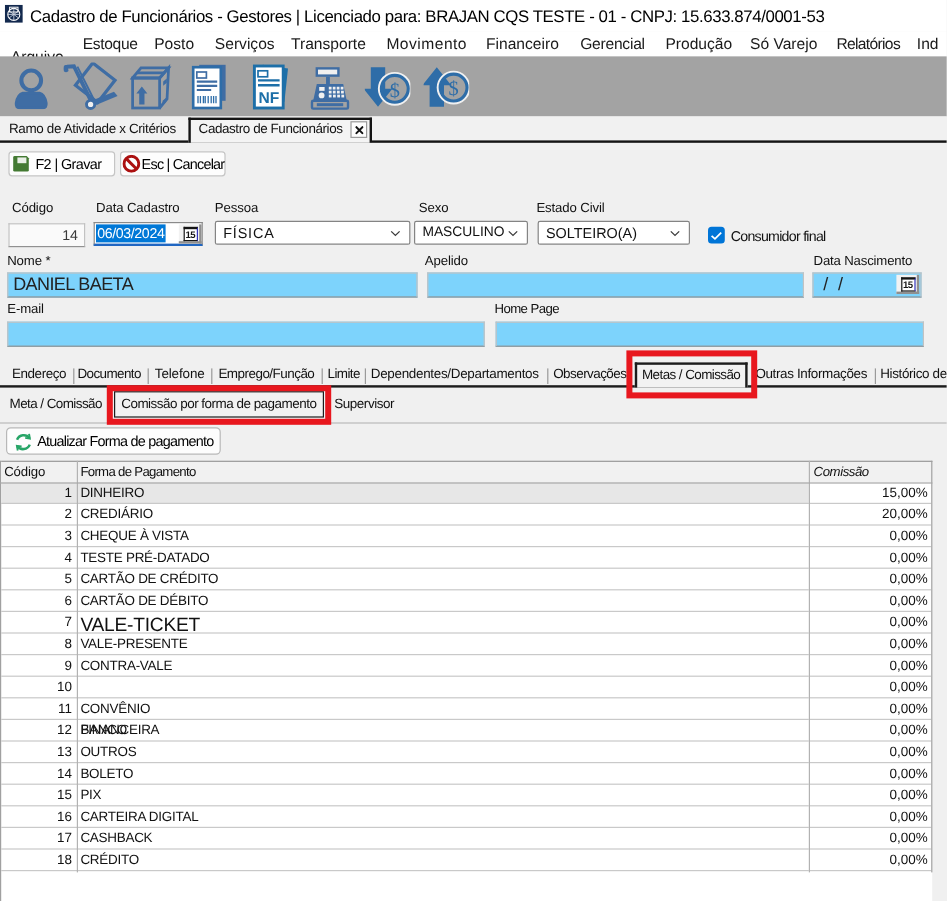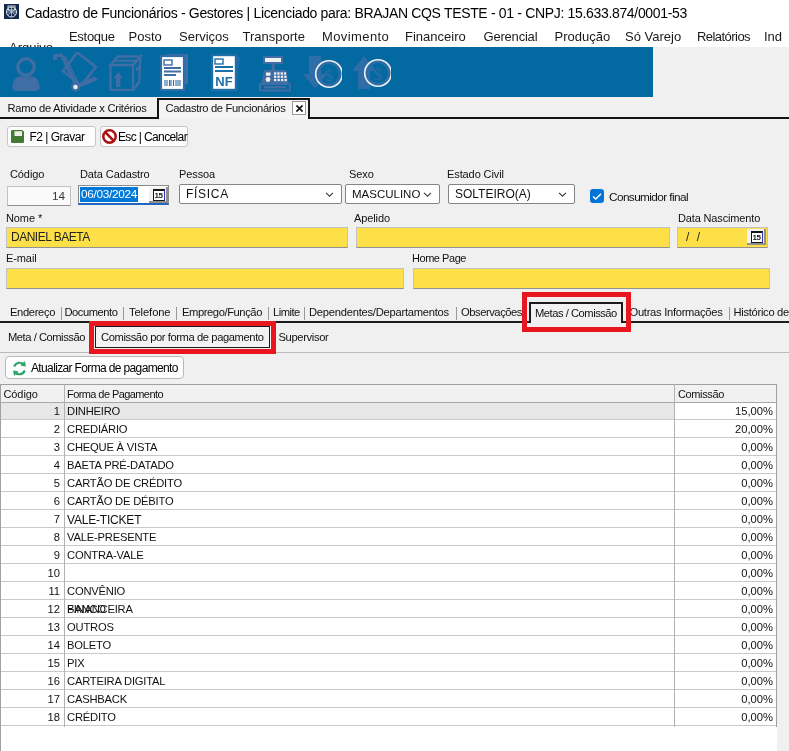--- a/index.html
+++ b/index.html
@@ -1,19 +1,19 @@
 <!DOCTYPE html>
 <html><head><meta charset="utf-8">
 <style>
   * { margin:0; padding:0; box-sizing:border-box; }
   html,body { width:789px; height:751px; overflow:hidden; }
   body { font-family:"Liberation Sans", sans-serif; background:#f0f0f0; position:relative; }
   .abs { position:absolute; }
   .lbl { position:absolute; font-size:11px; letter-spacing:-0.1px; color:#111; white-space:nowrap; }
-  .inp { position:absolute; background:#fde047; border:1px solid #c2c2c2; border-bottom-color:#919191; font-size:12px; color:#222; white-space:nowrap; }
+  .inp { position:absolute; background:#7dd3fc; border:1px solid #c2c2c2; border-bottom-color:#919191; font-size:15px; color:#222; white-space:nowrap; }
   .combo { position:absolute; background:#fff; border:1px solid #848484; border-radius:2px; font-size:12px; color:#111; white-space:nowrap; }
   .combo .chev { position:absolute; right:7px; top:50%; margin-top:-4px; width:9px; height:9px; }
   .t1 { position:absolute; font-size:11.2px; color:#111; white-space:nowrap; }
   .sep { position:absolute; width:1px; height:13px; background:#9a9a9a; top:1px; }
 </style></head>
 <body>
 
 <div class="abs" style="left:0;top:0;width:789px;height:26px;background:#ffffff;"></div>
 <svg class="abs" style="left:4px;top:4px" width="15" height="15" viewBox="0 0 15 15">
   <rect x="0" y="0" width="15" height="15" fill="#13294e"></rect>
@@ -31,21 +31,21 @@
   <span class="abs" style="left:242.5px;top:3px;">Transporte</span>
   <span class="abs" style="left:322px;top:3px;letter-spacing:0.4px;">Movimento</span>
   <span class="abs" style="left:405px;top:3px;">Financeiro</span>
   <span class="abs" style="left:483.5px;top:3px;letter-spacing:-0.2px;">Gerencial</span>
   <span class="abs" style="left:554.5px;top:3px;">Produção</span>
   <span class="abs" style="left:625px;top:3px;">Só Varejo</span>
   <span class="abs" style="left:697px;top:3px;letter-spacing:-0.55px;">Relatórios</span>
   <span class="abs" style="left:764px;top:3px;">Ind</span>
 </div>
 
-<div class="abs" style="left:0;top:47px;width:653px;height:50px;background:#0369a1;">
+<div class="abs" style="left:0;top:47px;width:789px;height:50px;background:#a3a3a3;">
 <svg class="abs" style="left:10px;top:9px" width="32" height="35" viewBox="0 0 32 35">
  <circle cx="16" cy="11" r="8.2" fill="none" stroke="#3f6da4" stroke-width="3.4"></circle>
  <path d="M6 34 Q3 34 3.3 30 Q4.6 22.5 9 21.5 L23 21.5 Q27.4 22.5 28.7 30 Q29 34 26 34 Z" fill="#3f6da4" stroke="#3f6da4" stroke-width="2"></path>
 </svg>
 <svg class="abs" style="left:53px;top:5px" width="47" height="40" viewBox="0 0 47 40">
  <path d="M2.5 6.5 Q1 6.7 1.2 5 Q1.4 3.6 2.8 3.6 L8.6 3.2 L22.5 31.5" fill="none" stroke="#3f6da4" stroke-width="3.2" stroke-linecap="round"></path>
  <path d="M11.5 3.5 L25 30.5" fill="none" stroke="#3f6da4" stroke-width="1.6"></path>
  <rect x="14.5" y="5" width="23.5" height="23.5" transform="rotate(38 26 17)" fill="none" stroke="#3f6da4" stroke-width="2.7"></rect>
  <path d="M18 34 L42 24.5 L45 28 L21 38 Z" fill="#3f6da4"></path>
  <circle cx="22.5" cy="35" r="3.4" fill="#f0f0f0" stroke="#3f6da4" stroke-width="2.4"></circle>
@@ -234,55 +234,55 @@
 
 <div class="abs" style="left:0;top:384px;width:777px;height:367px;background:#fff;border-left:1px solid #a0a0a0;border-top:1px solid #a0a0a0;"></div>
 <div class="abs" style="left:777px;top:384px;width:12px;height:367px;background:#f0f0f0;"></div>
 <div class="abs" style="left:1px;top:384px;width:776px;height:18px;background:#f1f1f1;border-top:1px solid #a0a0a0;"></div>
 <div class="abs" style="left:0;top:402px;width:777px;height:1px;background:#a8a8a8;z-index:6;"></div>
 <div class="abs" style="left:776px;top:384px;width:1px;height:343px;background:#a0a0a0;z-index:5;"></div>
 <div class="abs" style="left:64px;top:384px;width:1px;height:343px;background:#b2b2b2;z-index:5;"></div>
 <div class="abs" style="left:674px;top:384px;width:1px;height:343px;background:#b2b2b2;z-index:5;"></div>
 <div class="abs" style="left:3.5px;top:388px;font-size:11px;letter-spacing:-0.1px;color:#111;">Código</div>
 <div class="abs" style="left:67px;top:388px;font-size:11px;letter-spacing:-0.58px;color:#111;">Forma de Pagamento</div>
-<div class="abs" style="left:678px;top:388px;font-size:11px;letter-spacing:-0.37px;color:#111;">Comissão</div>
+<div class="abs" style="left:678px;top:388px;font-size:11px;letter-spacing:-0.37px;color:#111;font-style:italic;">Comissão</div>
 <div class="abs" style="left:1px;top:402px;width:673px;height:18px;background:#e7e7e7;border-bottom:1px solid #c9c9c9;"></div>
 <div class="abs" style="left:675px;top:402px;width:101px;height:18px;border-bottom:1px solid #c9c9c9;"></div>
 <div class="abs" style="left:1px;top:405px;width:59px;font-size:11.2px;color:#111;text-align:right;">1</div>
 <div class="abs" style="left:67px;top:405px;font-size:11.2px;letter-spacing:-0.2px;color:#111;white-space:nowrap;">DINHEIRO</div>
 <div class="abs" style="left:675px;top:405px;width:98px;font-size:11.2px;color:#111;text-align:right;">15,00%</div>
 <div class="abs" style="left:1px;top:420px;width:673px;height:18px;border-bottom:1px solid #c9c9c9;"></div>
 <div class="abs" style="left:675px;top:420px;width:101px;height:18px;border-bottom:1px solid #c9c9c9;"></div>
 <div class="abs" style="left:1px;top:423px;width:59px;font-size:11.2px;color:#111;text-align:right;">2</div>
 <div class="abs" style="left:67px;top:423px;font-size:11.2px;letter-spacing:-0.2px;color:#111;white-space:nowrap;">CREDIÁRIO</div>
 <div class="abs" style="left:675px;top:423px;width:98px;font-size:11.2px;color:#111;text-align:right;">20,00%</div>
 <div class="abs" style="left:1px;top:438px;width:673px;height:18px;border-bottom:1px solid #c9c9c9;"></div>
 <div class="abs" style="left:675px;top:438px;width:101px;height:18px;border-bottom:1px solid #c9c9c9;"></div>
 <div class="abs" style="left:1px;top:441px;width:59px;font-size:11.2px;color:#111;text-align:right;">3</div>
 <div class="abs" style="left:67px;top:441px;font-size:11.2px;letter-spacing:-0.2px;color:#111;white-space:nowrap;">CHEQUE À VISTA</div>
 <div class="abs" style="left:675px;top:441px;width:98px;font-size:11.2px;color:#111;text-align:right;">0,00%</div>
 <div class="abs" style="left:1px;top:456px;width:673px;height:18px;border-bottom:1px solid #c9c9c9;"></div>
 <div class="abs" style="left:675px;top:456px;width:101px;height:18px;border-bottom:1px solid #c9c9c9;"></div>
 <div class="abs" style="left:1px;top:459px;width:59px;font-size:11.2px;color:#111;text-align:right;">4</div>
-<div class="abs" style="left:67px;top:459px;font-size:11.2px;letter-spacing:-0.2px;color:#111;white-space:nowrap;">BAETA PRÉ-DATADO</div>
+<div class="abs" style="left:67px;top:459px;font-size:11.2px;letter-spacing:-0.2px;color:#111;white-space:nowrap;">TESTE PRÉ-DATADO</div>
 <div class="abs" style="left:675px;top:459px;width:98px;font-size:11.2px;color:#111;text-align:right;">0,00%</div>
 <div class="abs" style="left:1px;top:474px;width:673px;height:18px;border-bottom:1px solid #c9c9c9;"></div>
 <div class="abs" style="left:675px;top:474px;width:101px;height:18px;border-bottom:1px solid #c9c9c9;"></div>
 <div class="abs" style="left:1px;top:477px;width:59px;font-size:11.2px;color:#111;text-align:right;">5</div>
 <div class="abs" style="left:67px;top:477px;font-size:11.2px;letter-spacing:-0.2px;color:#111;white-space:nowrap;">CARTÃO DE CRÉDITO</div>
 <div class="abs" style="left:675px;top:477px;width:98px;font-size:11.2px;color:#111;text-align:right;">0,00%</div>
 <div class="abs" style="left:1px;top:492px;width:673px;height:18px;border-bottom:1px solid #c9c9c9;"></div>
 <div class="abs" style="left:675px;top:492px;width:101px;height:18px;border-bottom:1px solid #c9c9c9;"></div>
 <div class="abs" style="left:1px;top:495px;width:59px;font-size:11.2px;color:#111;text-align:right;">6</div>
 <div class="abs" style="left:67px;top:495px;font-size:11.2px;letter-spacing:-0.2px;color:#111;white-space:nowrap;">CARTÃO DE DÉBITO</div>
 <div class="abs" style="left:675px;top:495px;width:98px;font-size:11.2px;color:#111;text-align:right;">0,00%</div>
 <div class="abs" style="left:1px;top:510px;width:673px;height:18px;border-bottom:1px solid #c9c9c9;"></div>
 <div class="abs" style="left:675px;top:510px;width:101px;height:18px;border-bottom:1px solid #c9c9c9;"></div>
 <div class="abs" style="left:1px;top:513px;width:59px;font-size:11.2px;color:#111;text-align:right;">7</div>
-<div class="abs" style="left:67px;top:513px;font-size:12px;letter-spacing:-0.2px;color:#111;white-space:nowrap;">VALE-TICKET</div>
+<div class="abs" style="left:67px;top:513px;font-size:16px;letter-spacing:-0.2px;color:#111;white-space:nowrap;">VALE-TICKET</div>
 <div class="abs" style="left:675px;top:513px;width:98px;font-size:11.2px;color:#111;text-align:right;">0,00%</div>
 <div class="abs" style="left:1px;top:528px;width:673px;height:18px;border-bottom:1px solid #c9c9c9;"></div>
 <div class="abs" style="left:675px;top:528px;width:101px;height:18px;border-bottom:1px solid #c9c9c9;"></div>
 <div class="abs" style="left:1px;top:531px;width:59px;font-size:11.2px;color:#111;text-align:right;">8</div>
 <div class="abs" style="left:67px;top:531px;font-size:11.2px;letter-spacing:-0.2px;color:#111;white-space:nowrap;">VALE-PRESENTE</div>
 <div class="abs" style="left:675px;top:531px;width:98px;font-size:11.2px;color:#111;text-align:right;">0,00%</div>
 <div class="abs" style="left:1px;top:546px;width:673px;height:18px;border-bottom:1px solid #c9c9c9;"></div>
 <div class="abs" style="left:675px;top:546px;width:101px;height:18px;border-bottom:1px solid #c9c9c9;"></div>
 <div class="abs" style="left:1px;top:549px;width:59px;font-size:11.2px;color:#111;text-align:right;">9</div>
 <div class="abs" style="left:67px;top:549px;font-size:11.2px;letter-spacing:-0.2px;color:#111;white-space:nowrap;">CONTRA-VALE</div>

